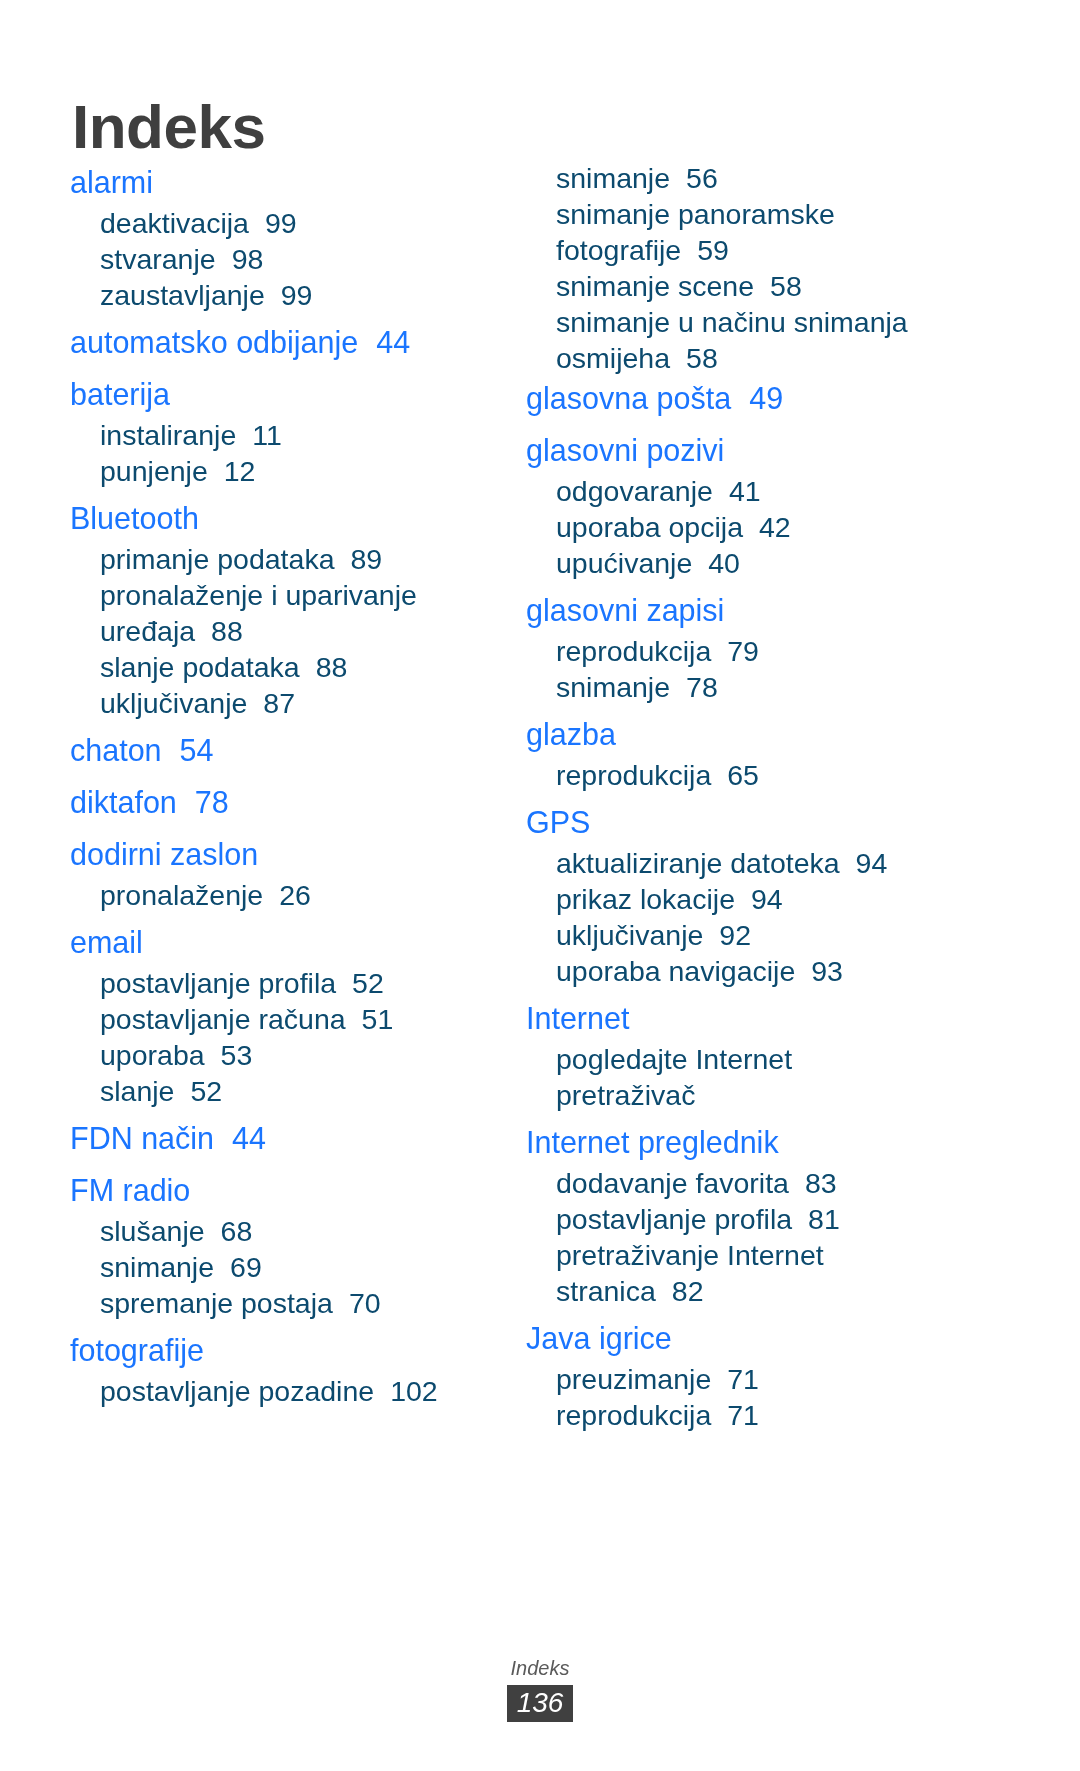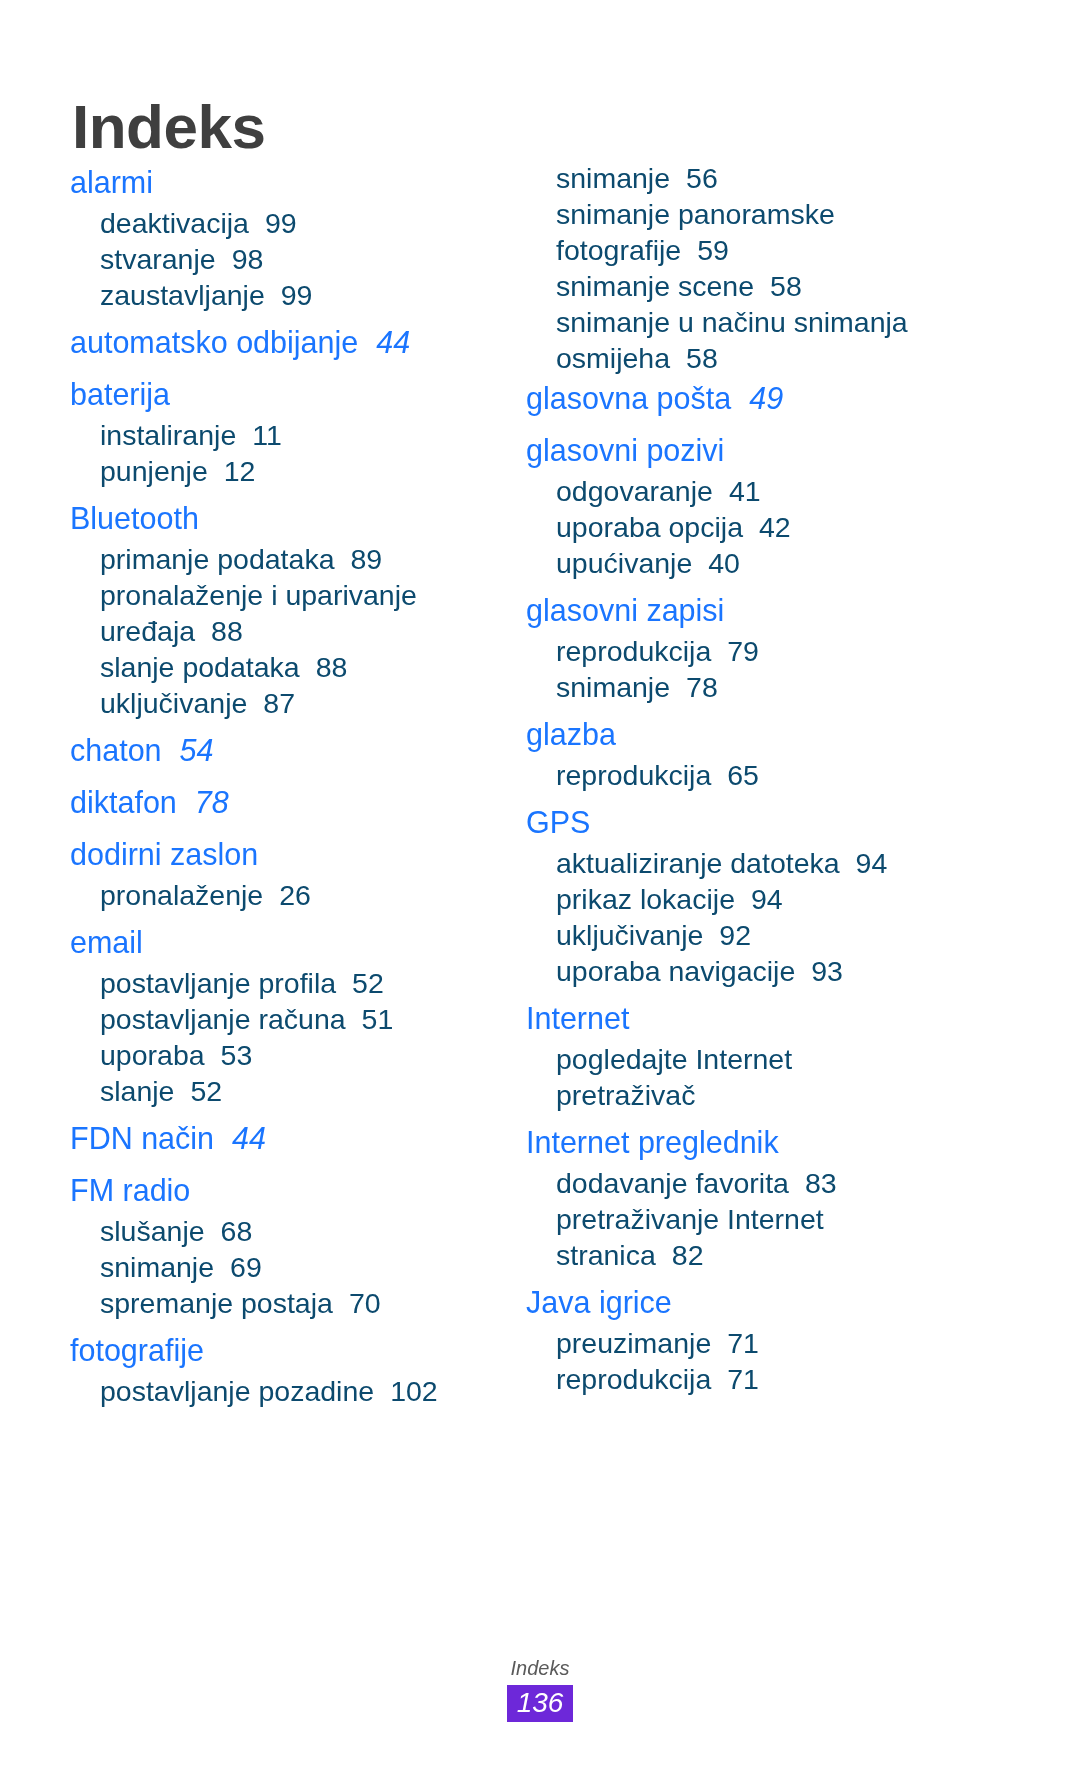--- a/index.html
+++ b/index.html
@@ -62,21 +62,20 @@
     font-size: 30.5px;
     line-height: 45px;
     margin-top: 7px;
     white-space: nowrap;
   }
   .heading.first {
     margin-top: 0;
   }
   .heading .pg {
     margin-left: 18px;
-    font-style: italic;
   }
   .sub {
     color: #0c4a6e;
     font-size: 28.5px;
     line-height: 36px;
     padding-left: 30px;
     text-indent: 0;
   }
   .sub .pg {
     margin-left: 16px;
@@ -90,21 +89,21 @@
   }
   .footer-label {
     font-size: 20px;
     font-style: italic;
     color: #5a5a5a;
     line-height: 26px;
   }
   .footer-badge {
     display: inline-block;
     margin-top: 4px;
-    background: #6d28d9;
+    background: #404040;
     color: #ffffff;
     font-style: italic;
     font-size: 28px;
     line-height: 34px;
     padding: 1px 10px 2px 10px;
   }
 </style>
 </head>
 <body>
 
@@ -165,20 +164,21 @@
         <div class="entry heading"><span>GPS</span></div>
         <div class="entry sub"><span>aktualiziranje datoteka</span><span class="pg">94</span></div>
         <div class="entry sub"><span>prikaz lokacije</span><span class="pg">94</span></div>
         <div class="entry sub"><span>uključivanje</span><span class="pg">92</span></div>
         <div class="entry sub"><span>uporaba navigacije</span><span class="pg">93</span></div>
         <div class="entry heading"><span>Internet</span></div>
         <div class="entry sub"><span>pogledajte Internet</span></div>
         <div class="entry sub"><span>pretraživač</span></div>
         <div class="entry heading"><span>Internet preglednik</span></div>
         <div class="entry sub"><span>dodavanje favorita</span><span class="pg">83</span></div>
+        <div class="entry sub"><span>postavljanje profila</span><span class="pg">81</span></div>
         <div class="entry sub"><span>pretraživanje Internet</span></div>
         <div class="entry sub"><span>stranica</span><span class="pg">82</span></div>
         <div class="entry heading"><span>Java igrice</span></div>
         <div class="entry sub"><span>preuzimanje</span><span class="pg">71</span></div>
         <div class="entry sub"><span>reprodukcija</span><span class="pg">71</span></div>
       </div>
   </div>
 
   <div class="footer">
     <div class="footer-label">Indeks</div>

